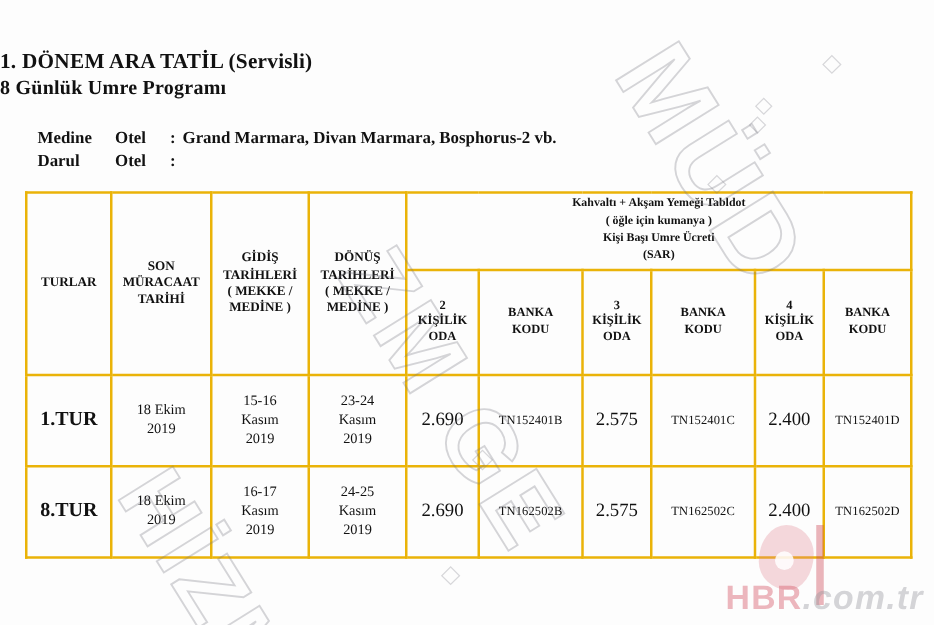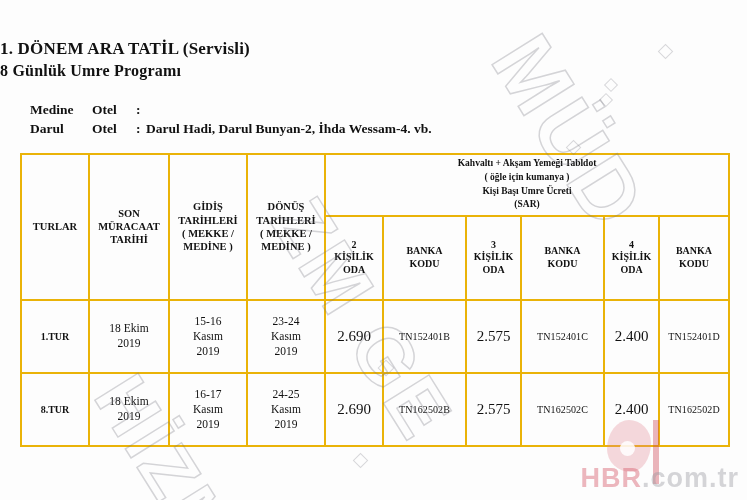--- a/index.html
+++ b/index.html
@@ -62,21 +62,21 @@
     position: absolute;
     bottom: 6px;
     right: 8px;
     font-family: "Liberation Sans", sans-serif;
     font-weight: 700;
     font-size: 27px;
     letter-spacing: 1px;
     white-space: nowrap;
   }
   .wm-brand .b1 { color: rgba(214,96,110,0.45); }
-  .wm-brand .b2 { color: rgba(150,150,158,0.40); }
+  .wm-brand .b2 { color: rgba(150,150,158,0.40); font-style: italic; }
   .wm-blob {
     position: absolute;
     right: 96px;
     bottom: 28px;
     width: 44px;
     height: 52px;
     background: rgba(226,130,142,0.30);
     border-radius: 50% 50% 46% 54% / 56% 44% 56% 44%;
   }
   .wm-blob::after {
@@ -154,21 +154,21 @@
     padding: 3px 2px;
   }
   th.col-head {
     font-size: 10.5px;
     font-weight: 700;
     line-height: 1.25;
     height: 78px;
   }
   th.col-head.narrow { font-size: 10px; }
   td.tur-cell {
-    font-size: 10px;
+    font-size: 16px;
     font-weight: 700;
     height: 67px;
   }
   td.date-cell {
     font-size: 11.5px;
     line-height: 1.3;
   }
   td.price-cell {
     font-size: 15px;
     font-weight: 400;
@@ -215,26 +215,26 @@
 <div id="title-block">
   <div class="title-line" id="title-line-1">1.  DÖNEM ARA TATİL (Servisli)</div>
   <div class="title-line" id="title-line-3">8 Günlük Umre Programı</div>
 </div>
 
 <div id="hotel-block">
   <div class="hotel-row">
     <span class="hotel-city">Medine</span>
     <span class="hotel-word">Otel</span>
     <span class="hotel-colon">:</span>
+    <span class="hotel-value">Grand Marmara, Divan Marmara, Bosphorus-2 vb.</span>
   </div>
   <div class="hotel-row">
     <span class="hotel-city">Darul</span>
     <span class="hotel-word">Otel</span>
     <span class="hotel-colon">:</span>
-    <span class="hotel-value">Darul Hadi, Darul Bunyan-2, İhda Wessam-4. vb.</span>
   </div>
 </div>
 
 <table id="program-table">
   <colgroup>
     <col class="c-turlar">
       <col class="c-son">
       <col class="c-gidis">
       <col class="c-donus">
     <col class="c-oda2">

